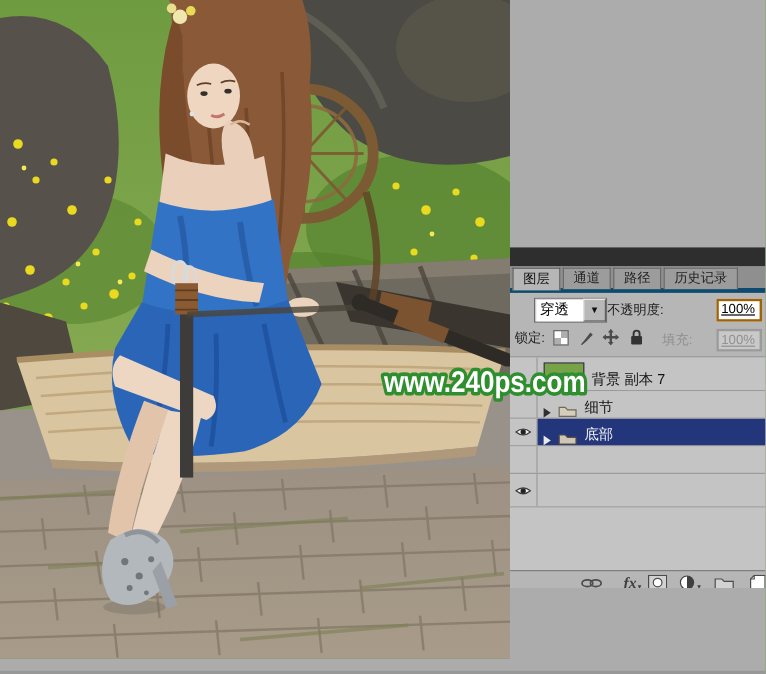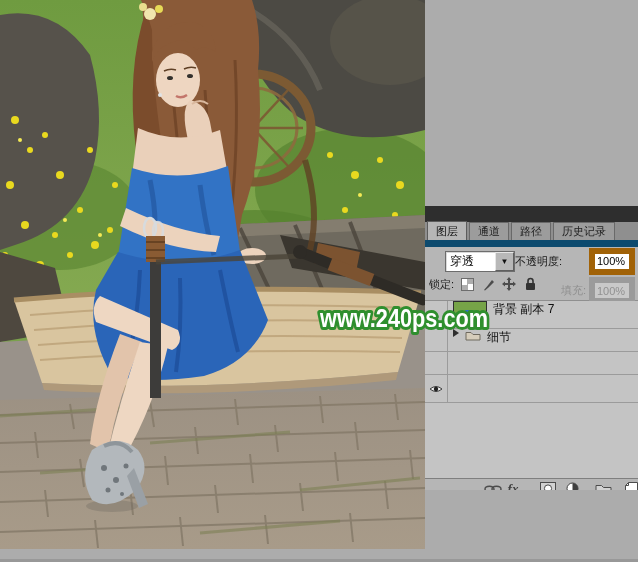--- a/index.html
+++ b/index.html
@@ -14,47 +14,47 @@
   .photo-wrap svg{display:block;width:425px;height:549px;}
   
   .watermark{position:absolute;left:316px;top:301px;z-index:30;pointer-events:none;}
   .watermark text{
     font-family:"Liberation Sans",sans-serif;font-weight:bold;font-size:25px;
     fill:#ffffff;stroke:#2f8f2e;stroke-width:6;paint-order:stroke;stroke-linejoin:round;
   }
   
   .panel{position:absolute;left:425px;top:206px;width:213px;height:284px;overflow:hidden;background:#b6b6b6;z-index:10;}
   .tabstrip{height:16px;background:#2e2e2e;}
-  .tabrow{height:18px;background:#8f8f8f;display:flex;align-items:flex-end;padding-left:2px;border-bottom:7px solid #0c4a6e;}
+  .tabrow{height:18px;background:#8f8f8f;display:flex;padding-left:2px;border-bottom:4px solid #0c4a6e;}
   .tab{
     height:17px;line-height:17px;padding:0 8px;font-size:11px;color:#222;
     background:#9c9c9c;border:1px solid #696969;border-bottom:none;margin-right:2px;margin-top:1px;white-space:nowrap;
   }
   .tab.active{background:#b6b6b6;height:18px;line-height:18px;color:#101010;border-color:#5c5c5c;}
   .blend-row{display:flex;align-items:center;padding:4px 3px 3px 20px;height:20px;}
   .dropdown{width:118px;height:19px;background:#ffffff;border:1px solid #6d6d6d;display:flex;align-items:center;box-shadow:inset 1px 1px 0 #d9d9d9;}
   .dropdown .dd-value{flex:1;font-size:12px;color:#000;padding-left:4px;}
   .dd-btn{width:17px;height:17px;background:#b8b8b8;border:1px solid;border-color:#e6e6e6 #5f5f5f #5f5f5f #e6e6e6;display:flex;align-items:center;justify-content:center;font-size:8px;color:#111;}
   .opacity-group{margin-left:auto;display:flex;align-items:center;gap:24px;}
   .small-label{font-size:11px;color:#1a1a1a;white-space:nowrap;}
   .small-label.disabled{color:#8f8f8f;}
-  .num-box{width:32px;height:15px;background:#fff;border:6px solid #a16207;font-size:11px;color:#000;display:flex;align-items:center;padding-left:2px;margin-left:3px;}
+  .num-box{width:32px;height:15px;background:#fff;border:2px solid #a16207;font-size:11px;color:#000;display:flex;align-items:center;padding-left:2px;margin-left:20px;text-decoration:underline;}
   .num-box.disabled{background:#c9c9c9;border-color:#9b9b9b;color:#919191;}
   .lock-row{display:flex;align-items:flex-start;padding:3px 3px 4px 4px;height:19px;border-bottom:1px solid #8f8f8f;}
   .lock-icons{display:flex;align-items:center;gap:7px;margin-left:6px;}
   .lock-ico{width:14px;height:14px;display:flex;align-items:center;justify-content:center;}
   .checker{width:11px;height:11px;border:1px solid #6d6d6d;background:conic-gradient(#aeaeae 0 25%,#fff 0 50%,#aeaeae 0 75%,#fff 0);}
   .fill-group{margin-left:auto;display:flex;align-items:center;}
   
   .layer-list{background:#c4c4c4;height:177px;display:flex;flex-direction:column;}
   .layer-row{display:flex;align-items:stretch;border-bottom:1px solid #9b9b9b;background:#c4c4c4;}
   .layer-row.h-thumb{height:27px;}
   .layer-row.h-group{height:22px;}
   .eye-cell{flex:0 0 22px;width:22px;border-right:1px solid #9b9b9b;display:flex;align-items:center;justify-content:center;}
-  .row-content{flex:1;display:flex;align-items:flex-start;padding-left:5px;gap:6px;color:#111;min-width:0;}
+  .row-content{flex:1;display:flex;align-items:flex-end;padding-left:5px;gap:6px;color:#111;min-width:0;}
   .layer-row.sel .row-content{background:#23357b;color:#f2f2f2;}
   .tri{width:0;height:0;border-top:4px solid transparent;border-bottom:4px solid transparent;border-left:6px solid #2f2f2f;flex:0 0 auto;}
   .sel .tri{border-left-color:#e9e9e9;}
   .thumb{
     width:32px;height:21px;border:1px solid #2f2f2f;flex:0 0 auto;
     background:
       radial-gradient(circle at 42% 58%, #2f6fc4 0 19%, rgba(0,0,0,0) 20%),
       linear-gradient(180deg,#76a347 0 52%, #cdbd9b 52% 80%, #9f9280 80%);
   }
   .lname{font-size:12px;white-space:nowrap;overflow:hidden;}
@@ -352,20 +352,35 @@
       <div class="row-content">
         <span class="tri"></span>
         <svg width="16" height="12">
             <path d="M1,3.5 L6,3.5 L8,5.5 L15,5.5 L15,11 L1,11 Z" fill="#d6cdbb" stroke="#6f6a5f"></path>
           </svg>
         <span class="lname">细节</span>
       </div>
     </div>
 
 
+    <div class="layer-row h-group sel">
+      <div class="eye-cell">
+        <svg class="eye" width="14" height="10">
+            <path d="M1,5 Q7,0 13,5 Q7,10 1,5 Z" fill="#efefef" stroke="#3c3c3c"></path>
+            <circle cx="7" cy="5" r="2.2" fill="#222"></circle>
+          </svg>
+      </div>
+      <div class="row-content">
+        <span class="tri"></span>
+        <svg width="16" height="12">
+            <path d="M1,3.5 L6,3.5 L8,5.5 L15,5.5 L15,11 L1,11 Z" fill="#cfc6b4" stroke="#55504a"></path>
+          </svg>
+        <span class="lname">底部</span>
+      </div>
+    </div>
 
     <div class="layer-row h-group">
       <div class="eye-cell">
         <svg class="eye" width="14" height="10" style="visibility: hidden;">
             <path d="M1,5 Q7,0 13,5 Q7,10 1,5 Z" fill="#efefef" stroke="#3c3c3c"></path>
             <circle cx="7" cy="5" r="2.2" fill="#222"></circle>
           </svg>
       </div>
     </div>
 
@@ -381,21 +396,21 @@
     <div class="list-filler"></div>
   </div>
 
   <div class="panel-footer">
     <span class="f-ico" style="left:58px">
       <svg width="18" height="10">
           <ellipse cx="5.5" cy="5" rx="4.5" ry="2.8" fill="none" stroke="#4c4c4c" stroke-width="1.4"></ellipse>
           <ellipse cx="12.5" cy="5" rx="4.5" ry="2.8" fill="none" stroke="#4c4c4c" stroke-width="1.4"></ellipse>
         </svg>
     </span>
-    <span class="f-ico" style="left:80px">
+    <span class="f-ico" style="left:92px">
       <span class="fx-text">fx</span>
         <span class="tiny-caret">▾</span>
     </span>
     <span class="f-ico" style="left:113px">
       <svg width="16" height="13">
           <rect x="0.5" y="0.5" width="15" height="12" fill="#d2d2d2" stroke="#4c4c4c"></rect>
           <circle cx="8" cy="6.5" r="3.6" fill="#ffffff" stroke="#4c4c4c"></circle>
         </svg>
     </span>
     <span class="f-ico" style="left:140px">

